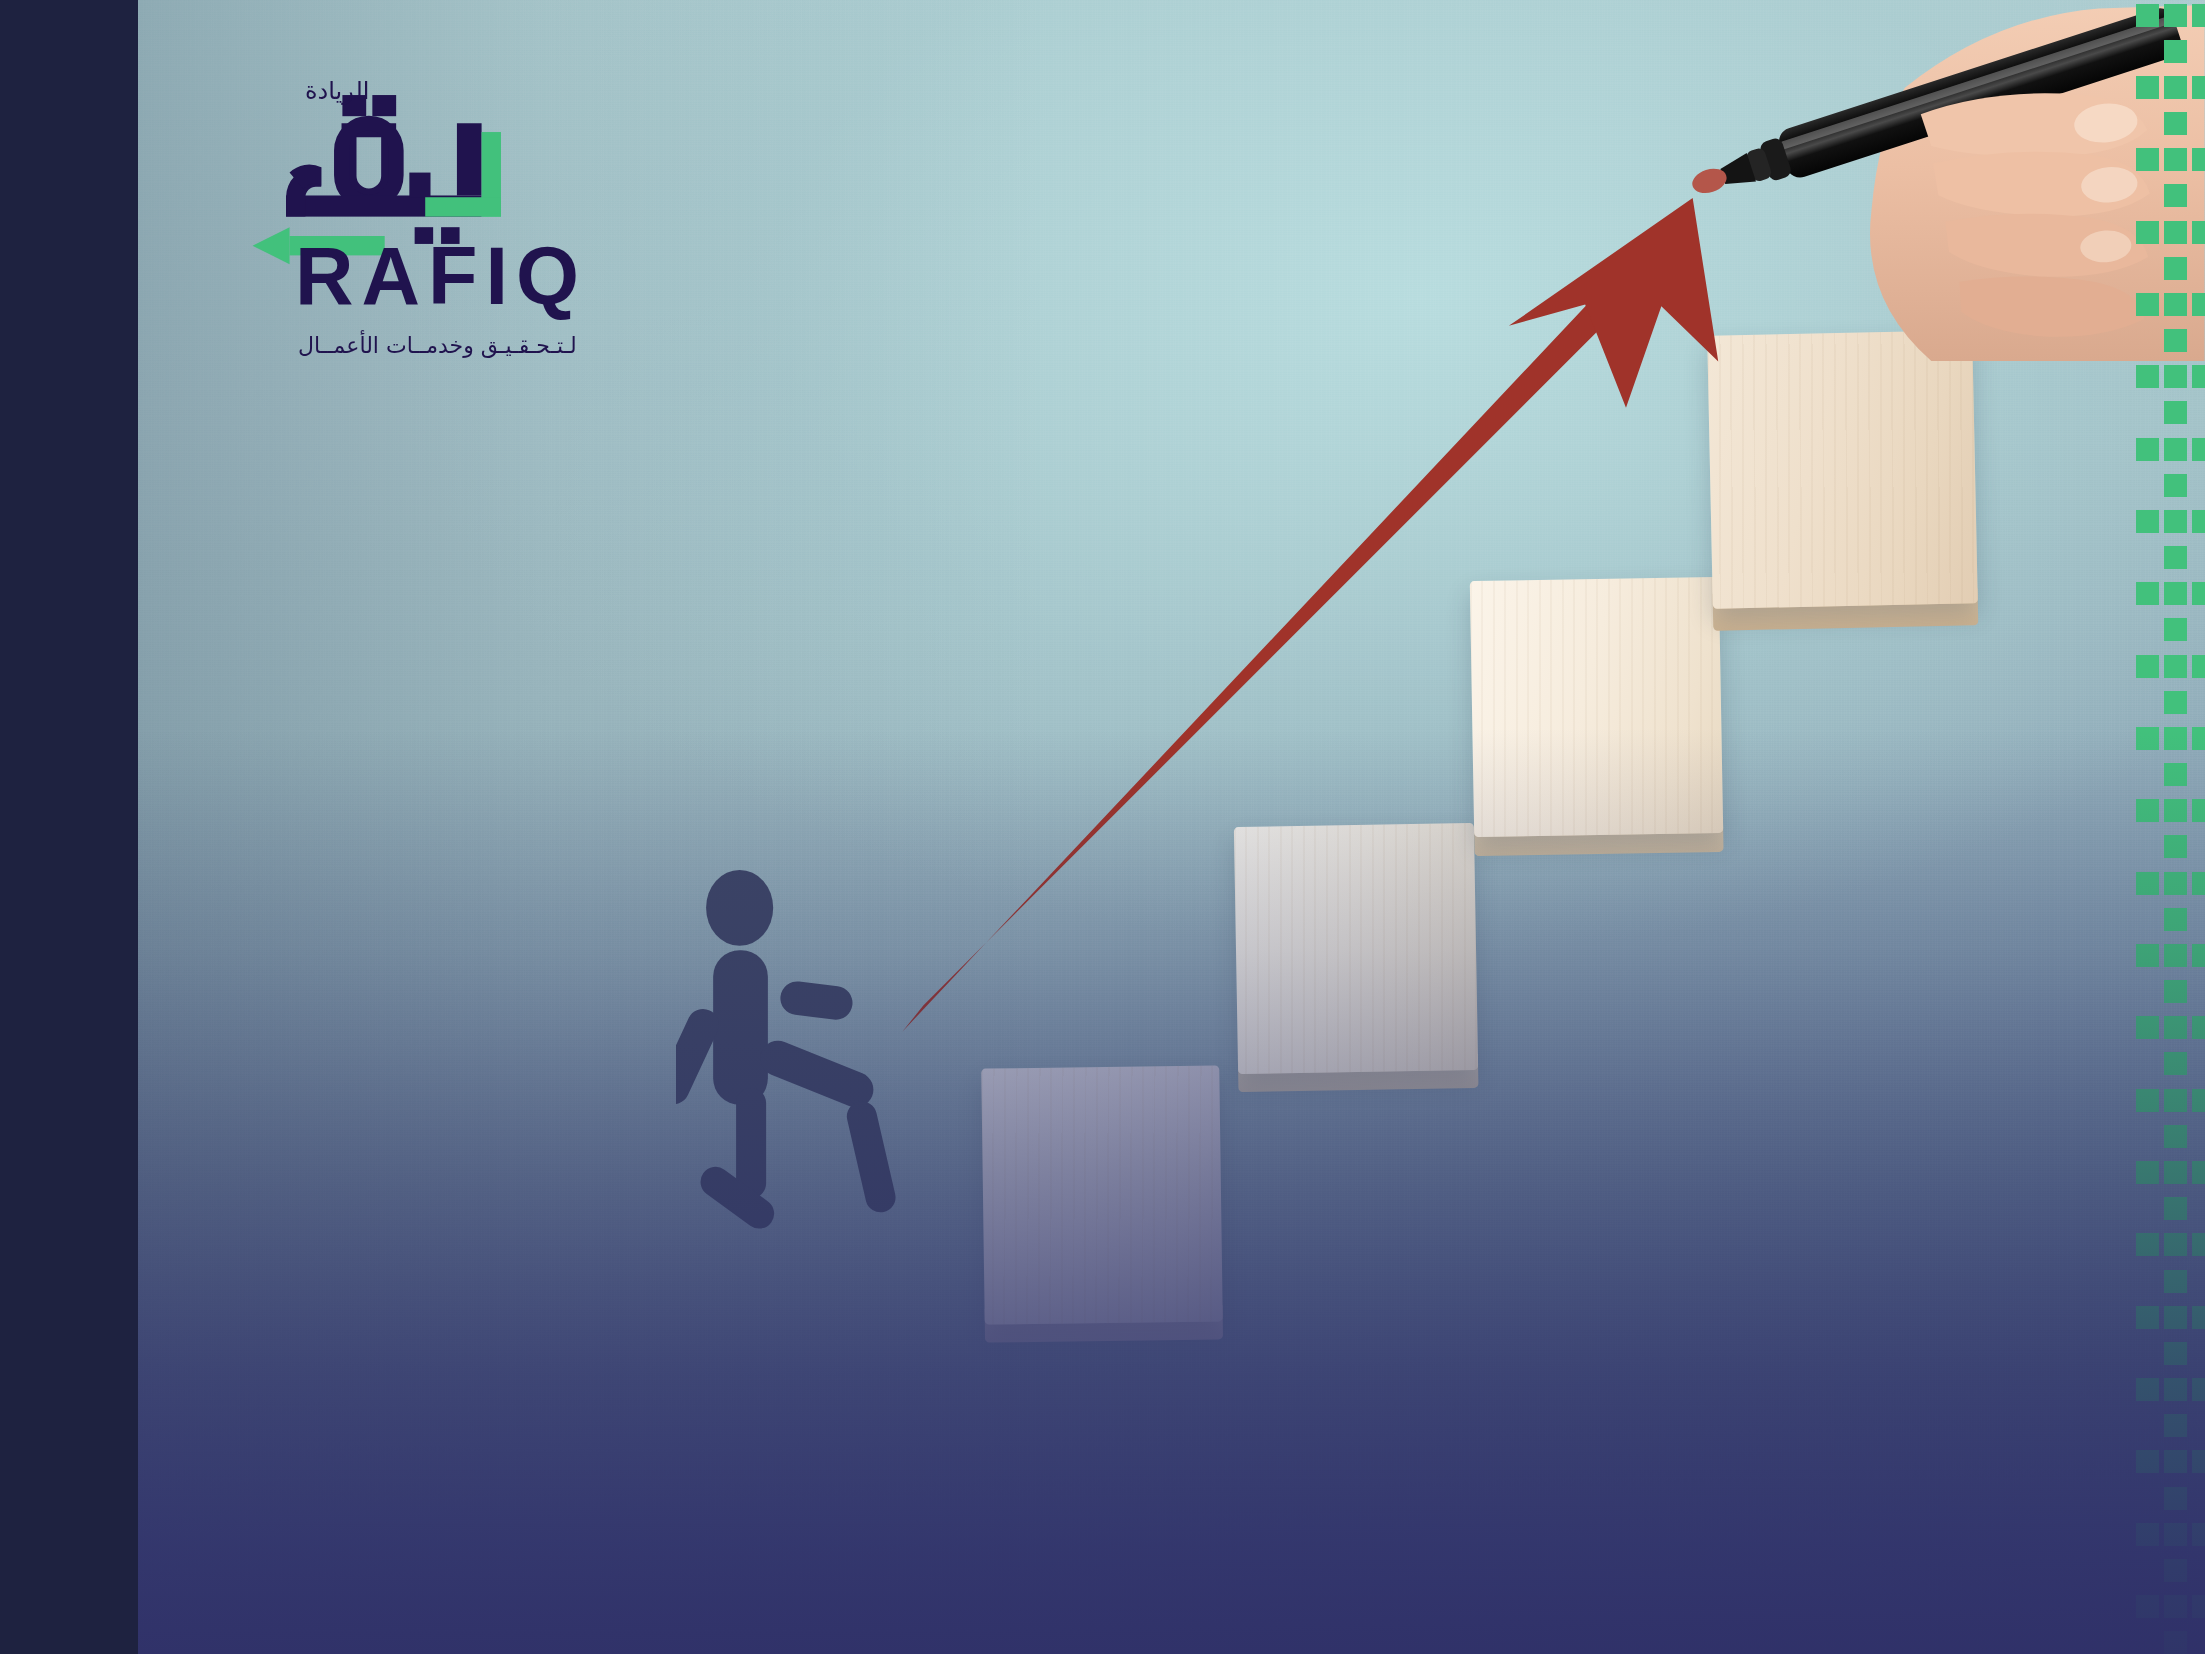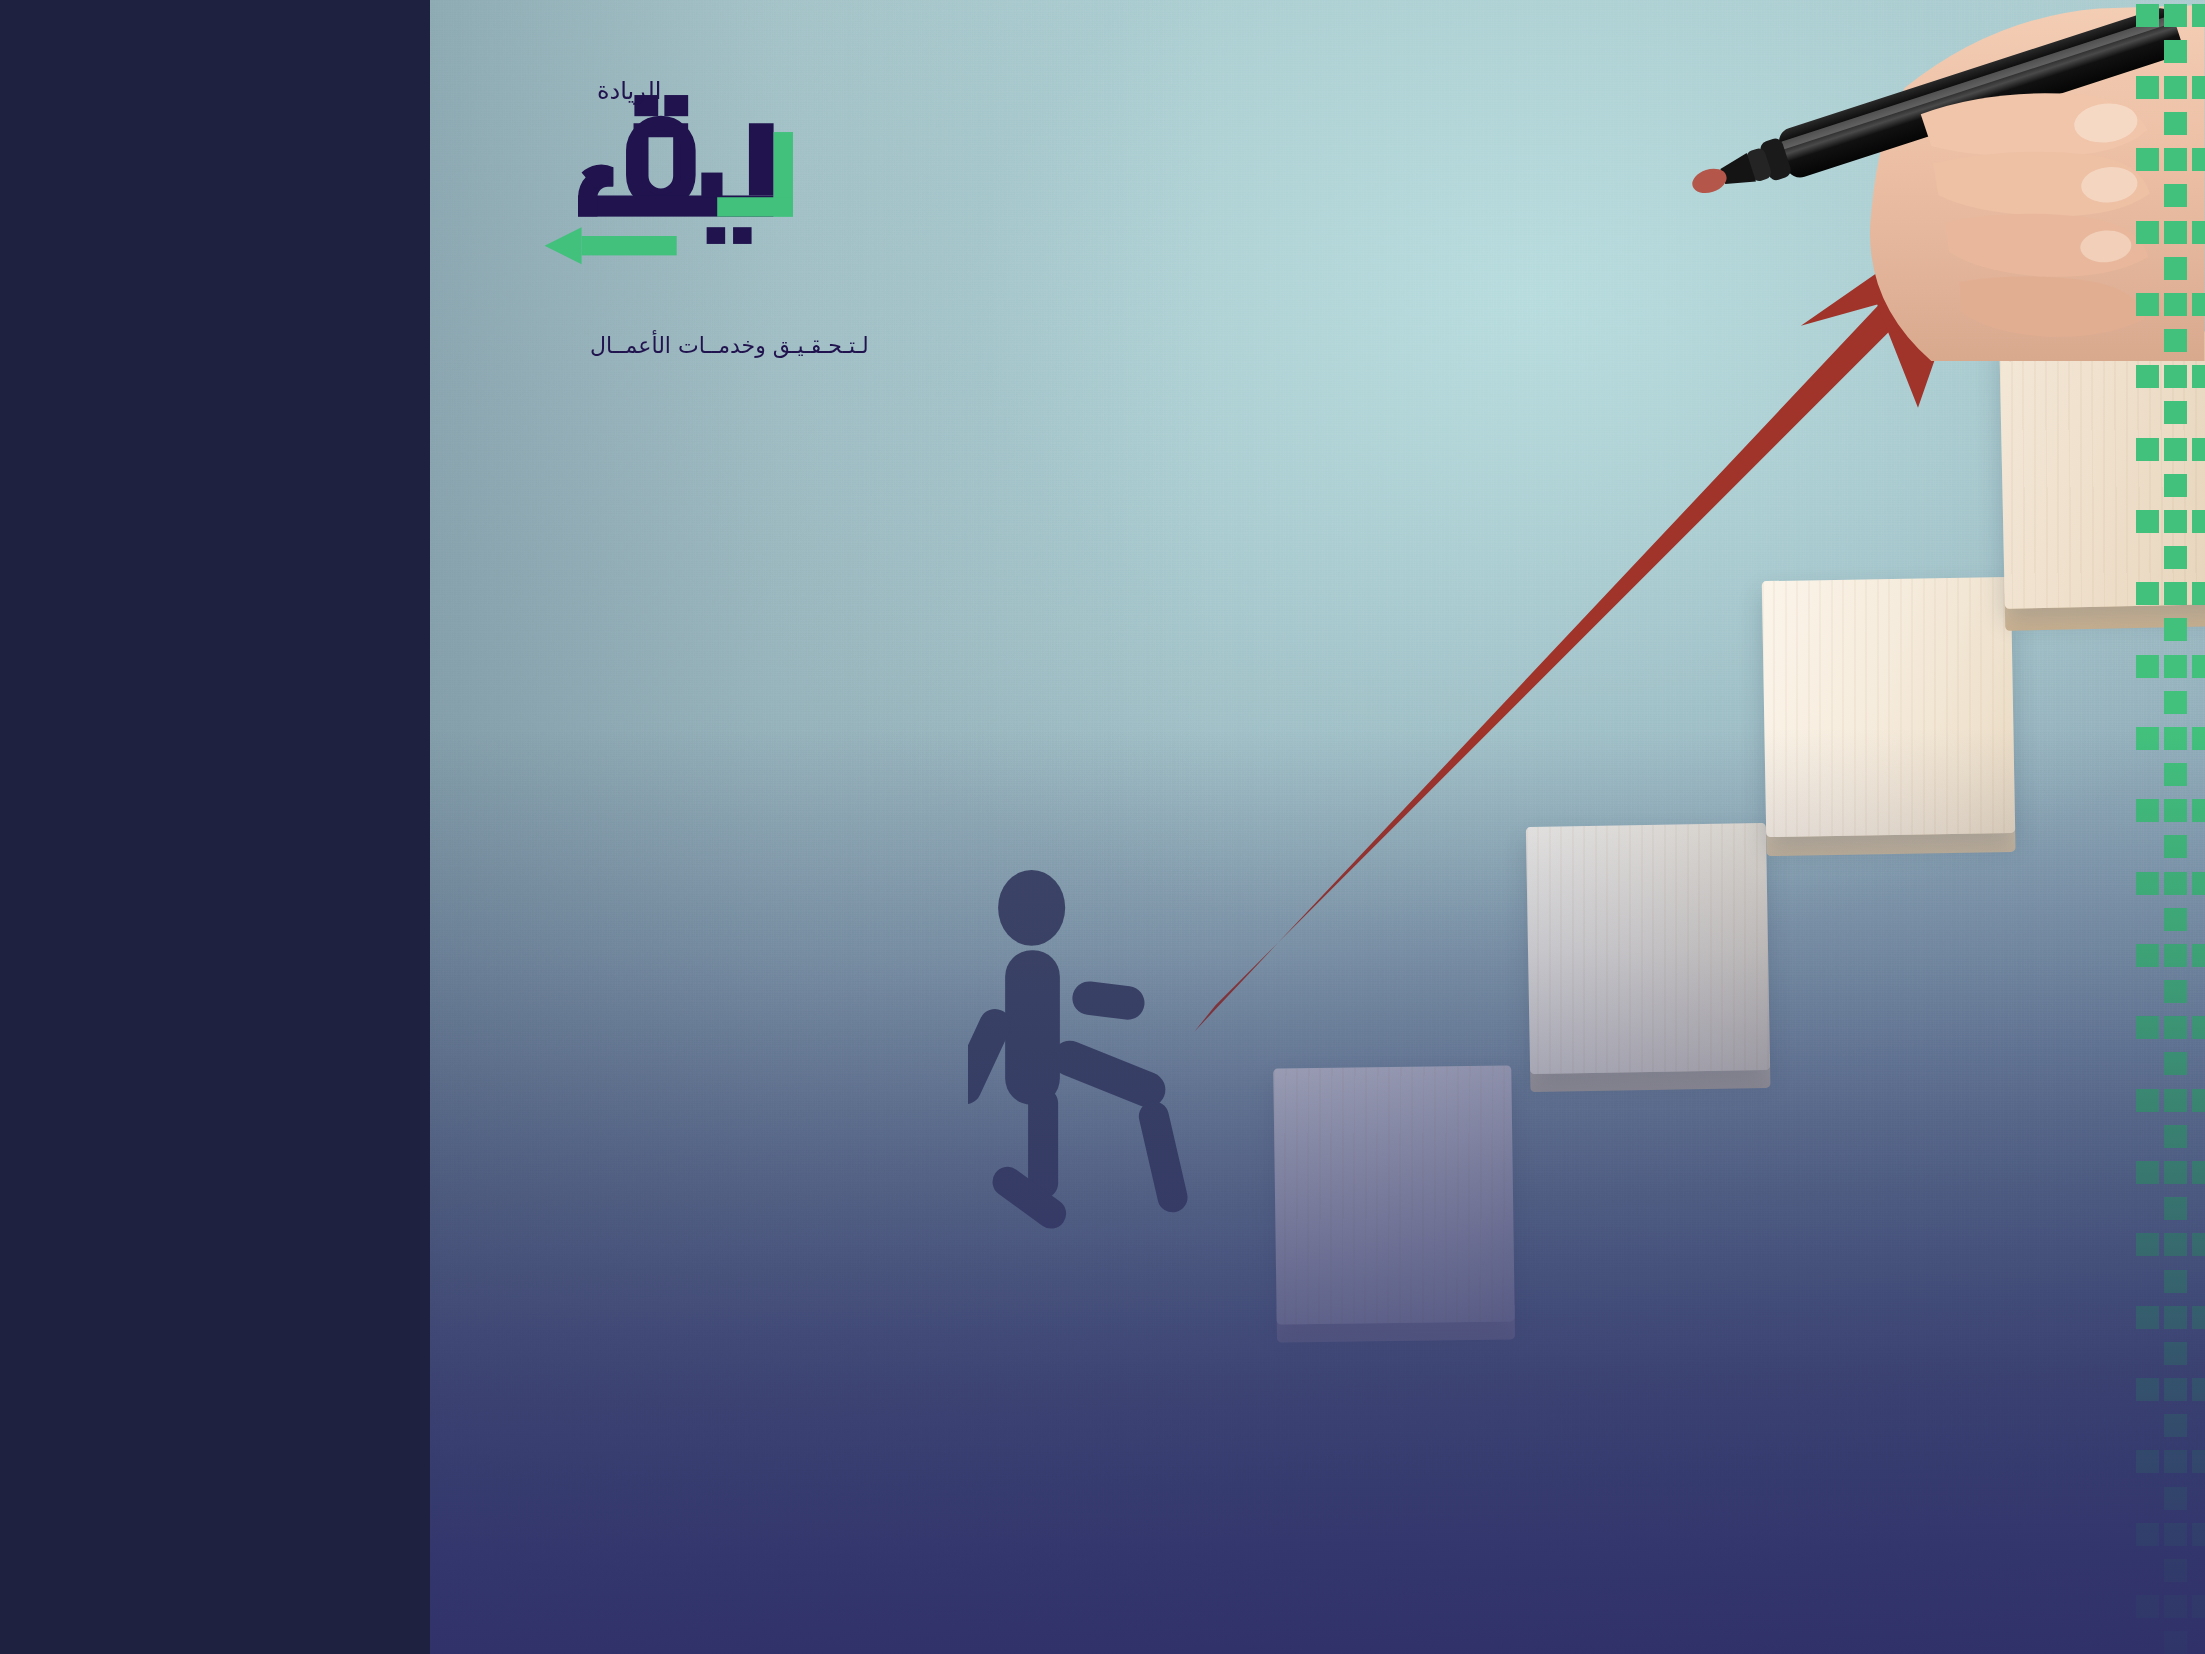--- a/index.html
+++ b/index.html
@@ -3,21 +3,21 @@
 <meta charset="utf-8">
 <style>
   * { margin:0; padding:0; box-sizing:border-box; }
   html,body{ background:#1e2240; }
   body{
     font-family:"Liberation Sans","DejaVu Sans",sans-serif;
   }
 
   #poster{
     position:relative;
-    width:1775px;
+    width:2067px;
     height:1654px;
     overflow:hidden;
     background:#15803d;
   }
 
   
   .photo{
     position:absolute; inset:0;
     background:
       radial-gradient(ellipse 70% 55% at 62% 18%, rgba(186,222,224,.95) 0%, rgba(170,206,210,.55) 45%, rgba(150,188,196,0) 72%),
@@ -393,19 +393,20 @@
         <rect x="300" y="50" width="22" height="96"></rect>
         <rect x="236" y="124" width="86" height="22"></rect>
 
         <rect x="82" y="168" width="108" height="22"></rect>
         <path d="M82 158 L 40 179 L 82 200 Z"></path>
       </g>
     </svg>
 
     <div class="logo-ar-top">الريادة</div>
 
+    <div class="logo-word">RAFIQ</div>
 
     <div class="logo-ar-bottom">لـتـحـقـيـق وخدمــات الأعمــال</div>
   </div>
 
 
 </div>
 
 
 </body></html>

